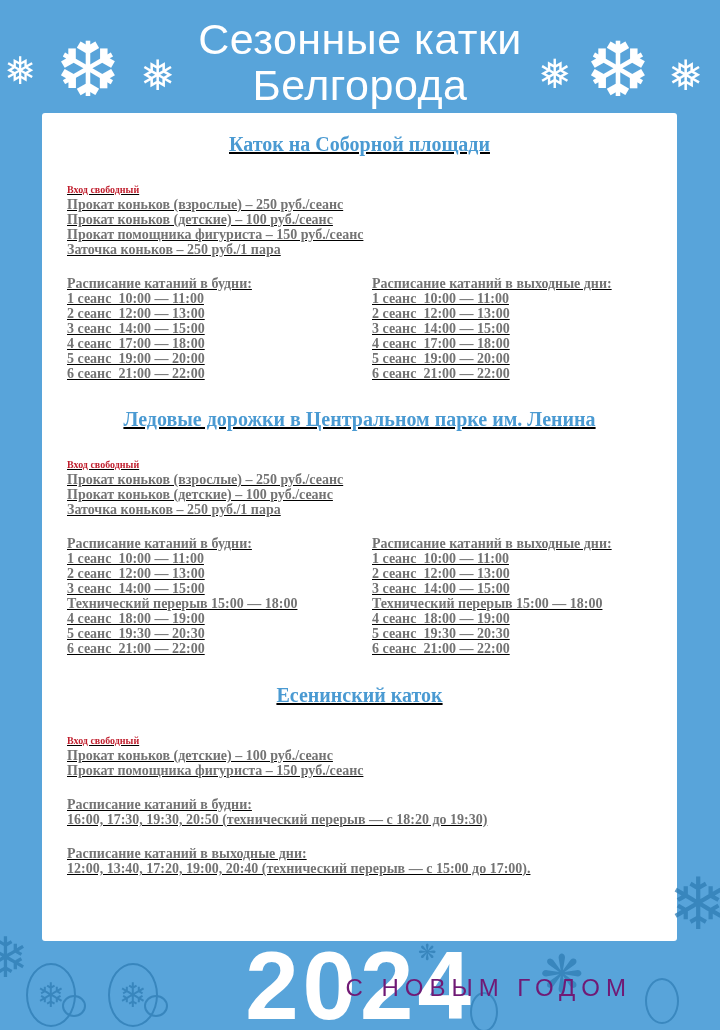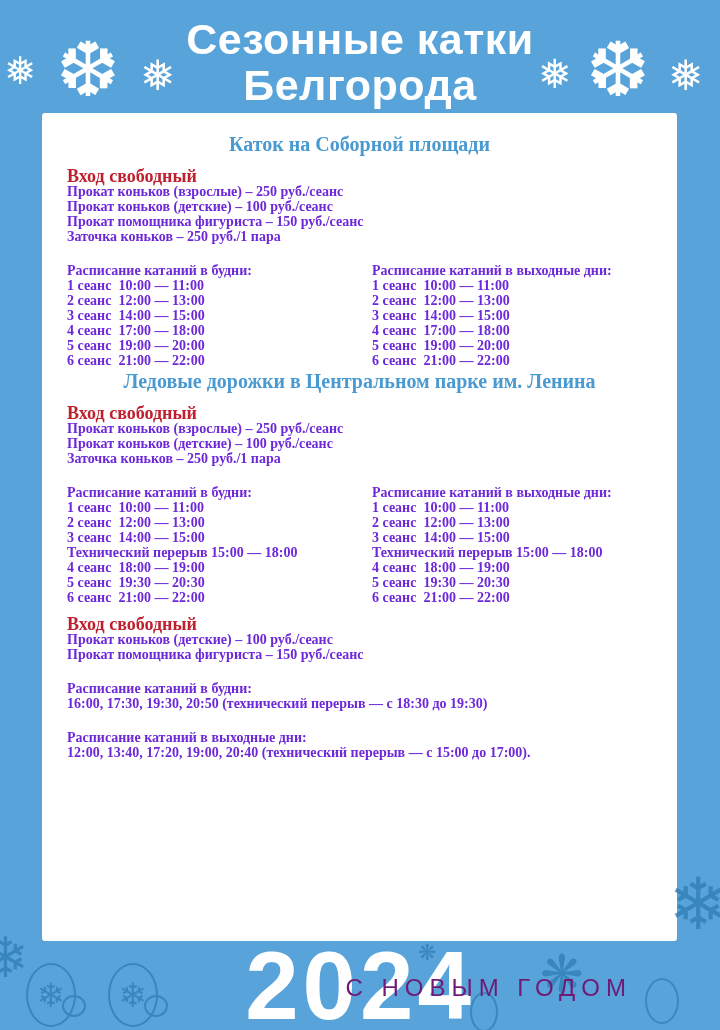--- a/index.html
+++ b/index.html
@@ -9,52 +9,52 @@
   .poster {
     position:relative; width:720px; height:1030px;
     background:#58a4da; overflow:hidden;
   }
 
   
   .page-title {
     position:absolute; top:16px; left:160px; width:400px;
     text-align:center; color:#ffffff;
     font-family:"Liberation Sans", sans-serif;
-    font-weight:bold; font-size:43px; line-height:46px;
+    font-weight:normal; font-size:43px; line-height:46px;
     letter-spacing:0.5px;
   }
   .flake {
     position:absolute; color:#ffffff; text-align:center;
     font-family:"DejaVu Sans", sans-serif; line-height:1;
   }
   .flake-l1 { left:4px;  top:52px; font-size:38px; }
   .flake-l2 { left:56px; top:32px; font-size:76px; }
   .flake-l3 { left:140px;top:55px; font-size:42px; }
   .flake-r1 { left:538px;top:54px; font-size:40px; }
   .flake-r2 { left:586px;top:32px; font-size:76px; }
   .flake-r3 { left:668px;top:55px; font-size:42px; }
 
   
   .card {
     position:absolute; left:42px; top:113px; width:635px; height:828px;
     background:#ffffff; border-radius:3px;
-    padding:18px 25px 17px 25px; overflow:hidden;
+    padding:18px 25px 17px 25px; overflow:hidden;text-decoration:underline;
   }
   .section-title {
     text-align:center; color:#4a9ad2;
     font-weight:bold; font-size:20px; line-height:26px;
   }
-  .section-title.s2 { }
+  .section-title.s2 { margin-top:25px; }
   .section-title.s3 { margin-top:26px; }
   .free-entry {
-    margin-top:12px; color:#c11f2e;
-    font-weight:bold; font-size:18px; line-height:15px;
+    margin-top:25px; color:#c11f2e;
+    font-weight:bold; font-size:10px; line-height:15px;
   }
   .price-line, .sched-line, .sched-title {
-    color:#6d28d9; font-weight:bold; font-size:14px; line-height:15px;
+    color:#737373; font-weight:bold; font-size:14px; line-height:15px;
     white-space:pre-wrap;
   }
   .sched-row { display:flex; margin-top:19px; }
   .sched-col-weekday { width:305px; flex:0 0 305px; }
   .sched-col-weekend { flex:1; }
   .sched-block { margin-top:19px; }
 
   
   .footer-year {
     position:absolute; left:0; top:938px; width:720px;
@@ -163,26 +163,27 @@
           <div class="sched-line">3 сеанс  14:00 — 15:00</div>
           <div class="sched-line">Технический перерыв 15:00 — 18:00</div>
           <div class="sched-line">4 сеанс  18:00 — 19:00</div>
           <div class="sched-line">5 сеанс  19:30 — 20:30</div>
           <div class="sched-line">6 сеанс  21:00 — 22:00</div>
         </div>
       </div>
     </div>
 
     <div class="section">
+      <h2 class="section-title s3">Есенинский каток</h2>
       <div class="free-entry">Вход свободный</div>
       <div class="price-line">Прокат коньков (детские) – 100 руб./сеанс</div>
       <div class="price-line">Прокат помощника фигуриста – 150 руб./сеанс</div>
       <div class="sched-block">
         <div class="sched-title">Расписание катаний в будни:</div>
-        <div class="sched-line">16:00, 17:30, 19:30, 20:50 (технический перерыв — с 18:30 до 19:30)</div>
+        <div class="sched-line">16:00, 17:30, 19:30, 20:50 (технический перерыв — с 18:20 до 19:30)</div>
       </div>
       <div class="sched-block">
         <div class="sched-title">Расписание катаний в выходные дни:</div>
         <div class="sched-line">12:00, 13:40, 17:20, 19:00, 20:40 (технический перерыв — с 15:00 до 17:00).</div>
       </div>
     </div>
 
   </div>
 
   <span class="deco deco-corner">❄</span>

